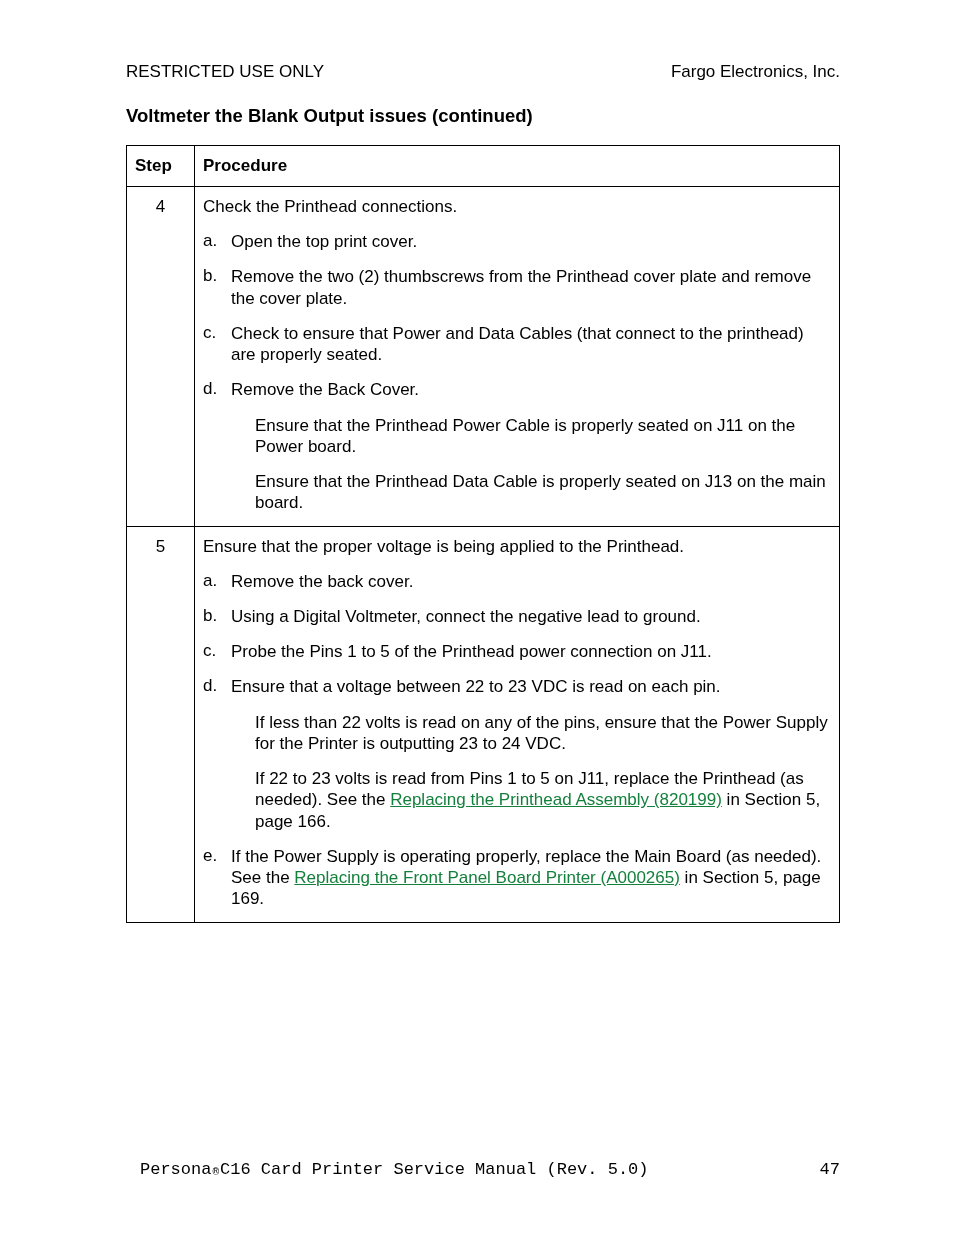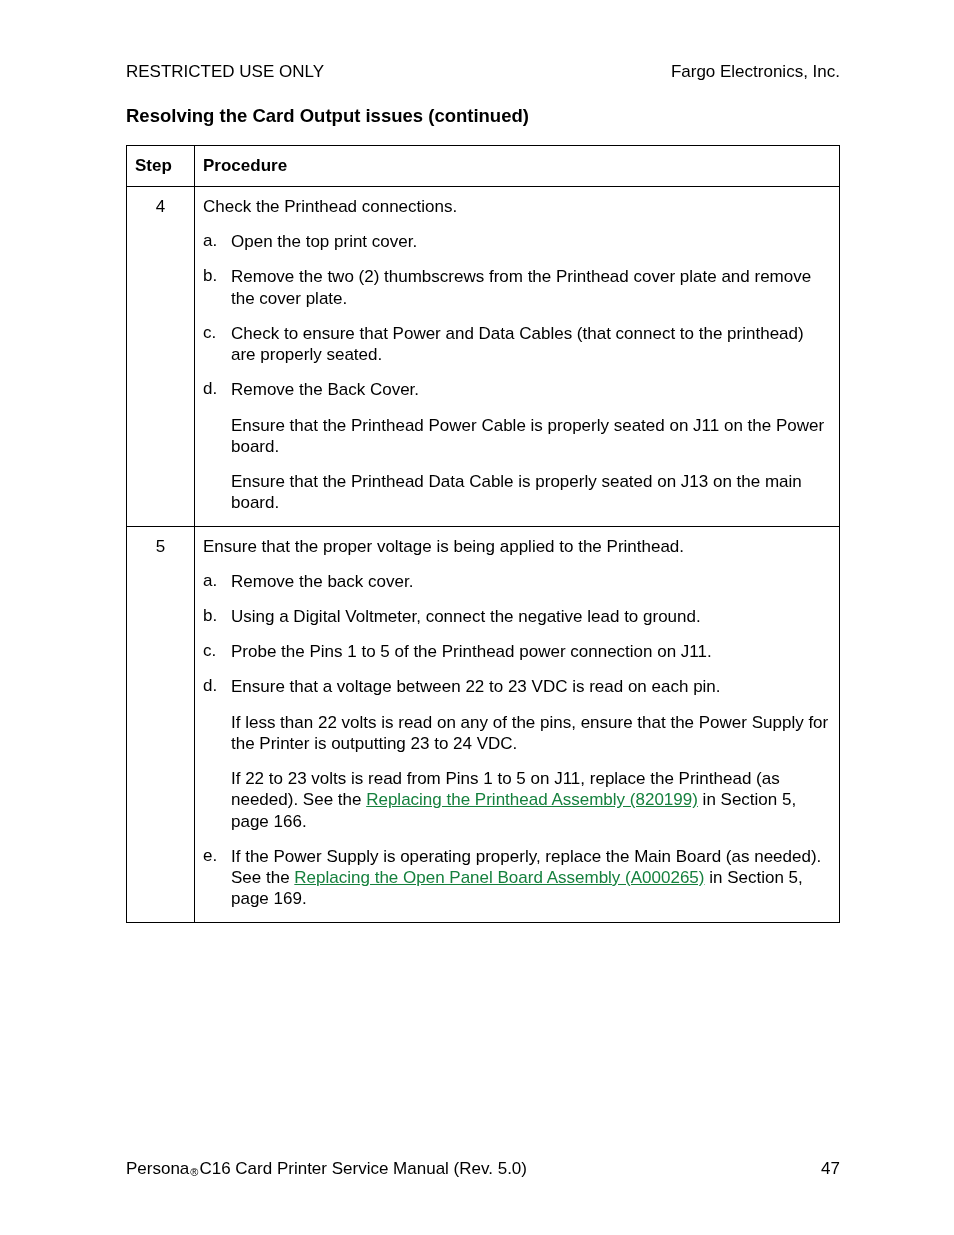--- a/index.html
+++ b/index.html
@@ -64,59 +64,60 @@
     .sub-marker {
       display: inline-block;
       width: 28px;
       flex-shrink: 0;
     }
     .sub-text {
       flex: 1;
       line-height: 1.25;
     }
     .sub-sub {
-      margin-left: 28px;
+      margin-left: 52px;
       margin-bottom: 14px;
       line-height: 1.25;
     }
     .sub-sub:last-child {
       margin-bottom: 2px;
     }
     a.doclink {
       color: #15803d;
     }
     .footer-row {
       position: absolute;
       bottom: 56px;
-      left: 126px;
+      left: 140px;
       right: 114px;
       display: flex;
       justify-content: space-between;
       font-size: 17px;
+      font-family: Liberation Mono, monospace;
     }
     .footer-left {
       display: flex;
       align-items: flex-end;
     }
     .reg {
       font-size: 11px;
       position: relative;
       top: -1px;
       margin: 0 1px;
     }
   </style>
 </head>
 <body>
 
 <div class="header-row">
   <div>RESTRICTED USE ONLY</div>
   <div>Fargo Electronics, Inc.</div>
 </div>
 
-<div class="section-title">Resolving the Card Output issues (continued)</div>
+<div class="section-title">Voltmeter the Blank Output issues (continued)</div>
 
 <table class="procedure-table">
   <thead>
     <tr>
       <th class="col-step">Step</th>
       <th>Procedure</th>
     </tr>
   </thead>
   <tbody>
     <tr>
@@ -168,21 +169,21 @@
           </li>
         </ul>
         <div class="sub-sub">If less than 22 volts is read on any of the pins, ensure that the Power Supply for the Printer is outputting 23 to 24 VDC.</div>
         <div class="sub-sub">
           <span>If 22 to 23 volts is read from Pins 1 to 5 on J11, replace the Printhead (as needed). See the </span><a href="#" class="doclink">Replacing the Printhead Assembly (820199)</a><span> in Section 5, page 166.</span>
         </div>
         <ul class="sub-list">
           <li style="margin-bottom:2px;">
             <span class="sub-marker">e.</span>
             <span class="sub-text">
-              <span>If the Power Supply is operating properly, replace the Main Board (as needed). See the </span><a href="#" class="doclink">Replacing the Open Panel Board Assembly (A000265)</a><span> in Section 5, page 169.</span>
+              <span>If the Power Supply is operating properly, replace the Main Board (as needed). See the </span><a href="#" class="doclink">Replacing the Front Panel Board Printer (A000265)</a><span> in Section 5, page 169.</span>
             </span>
           </li>
         </ul>
       </td>
     </tr>
   </tbody>
 </table>
 
 <div class="footer-row">
   <div class="footer-left">

